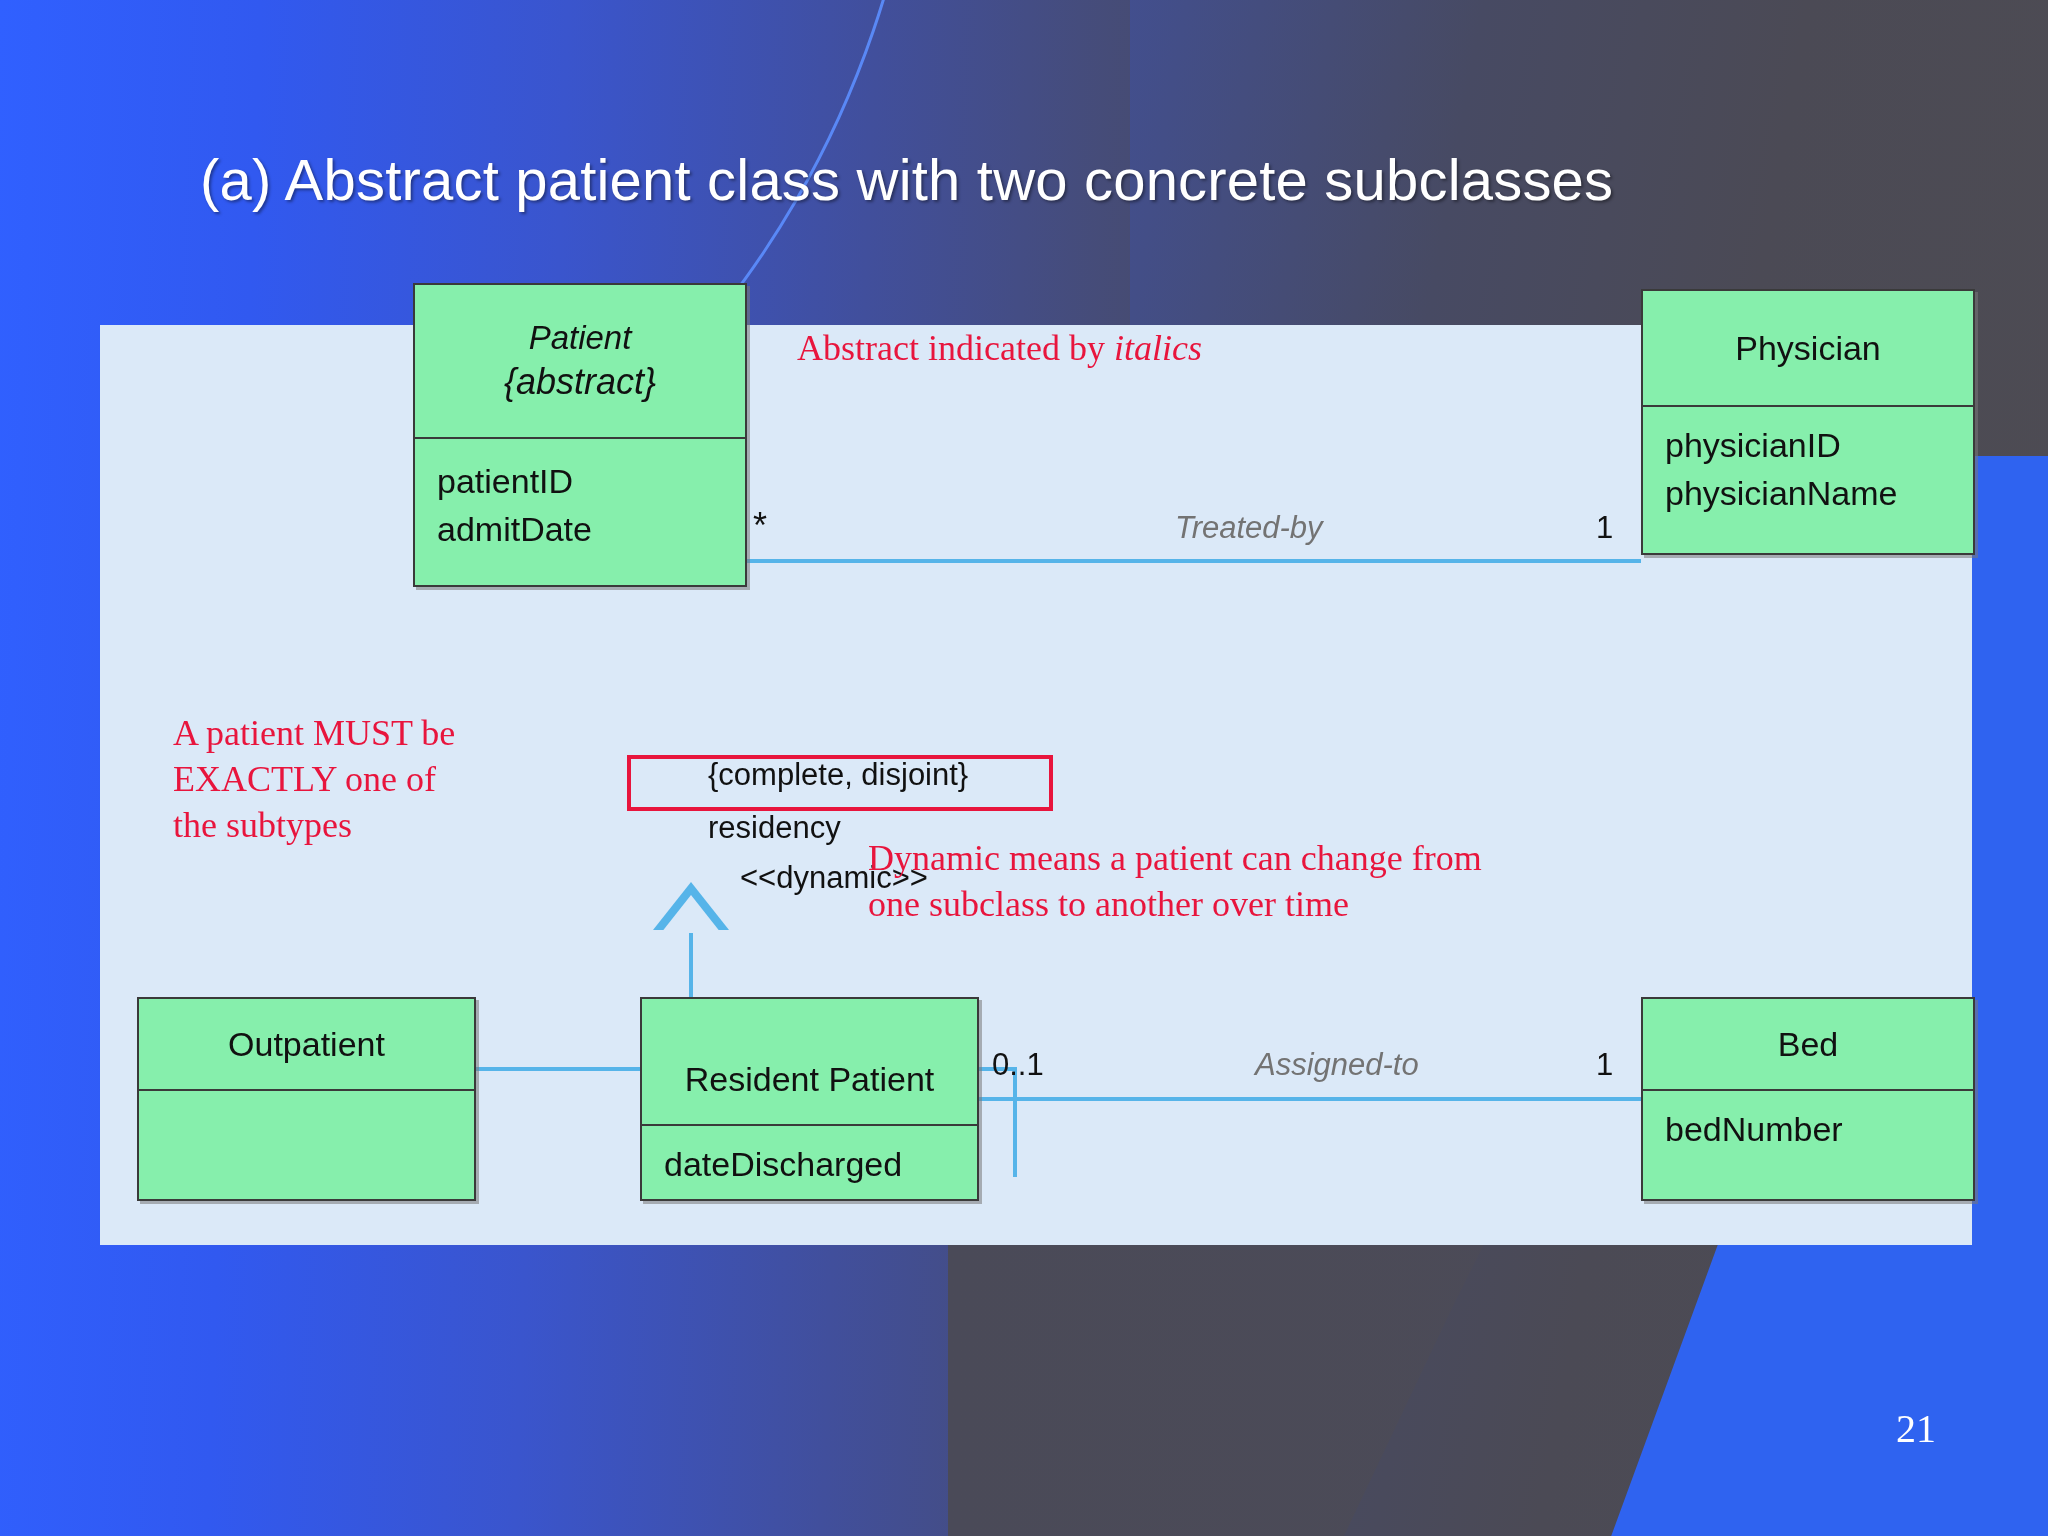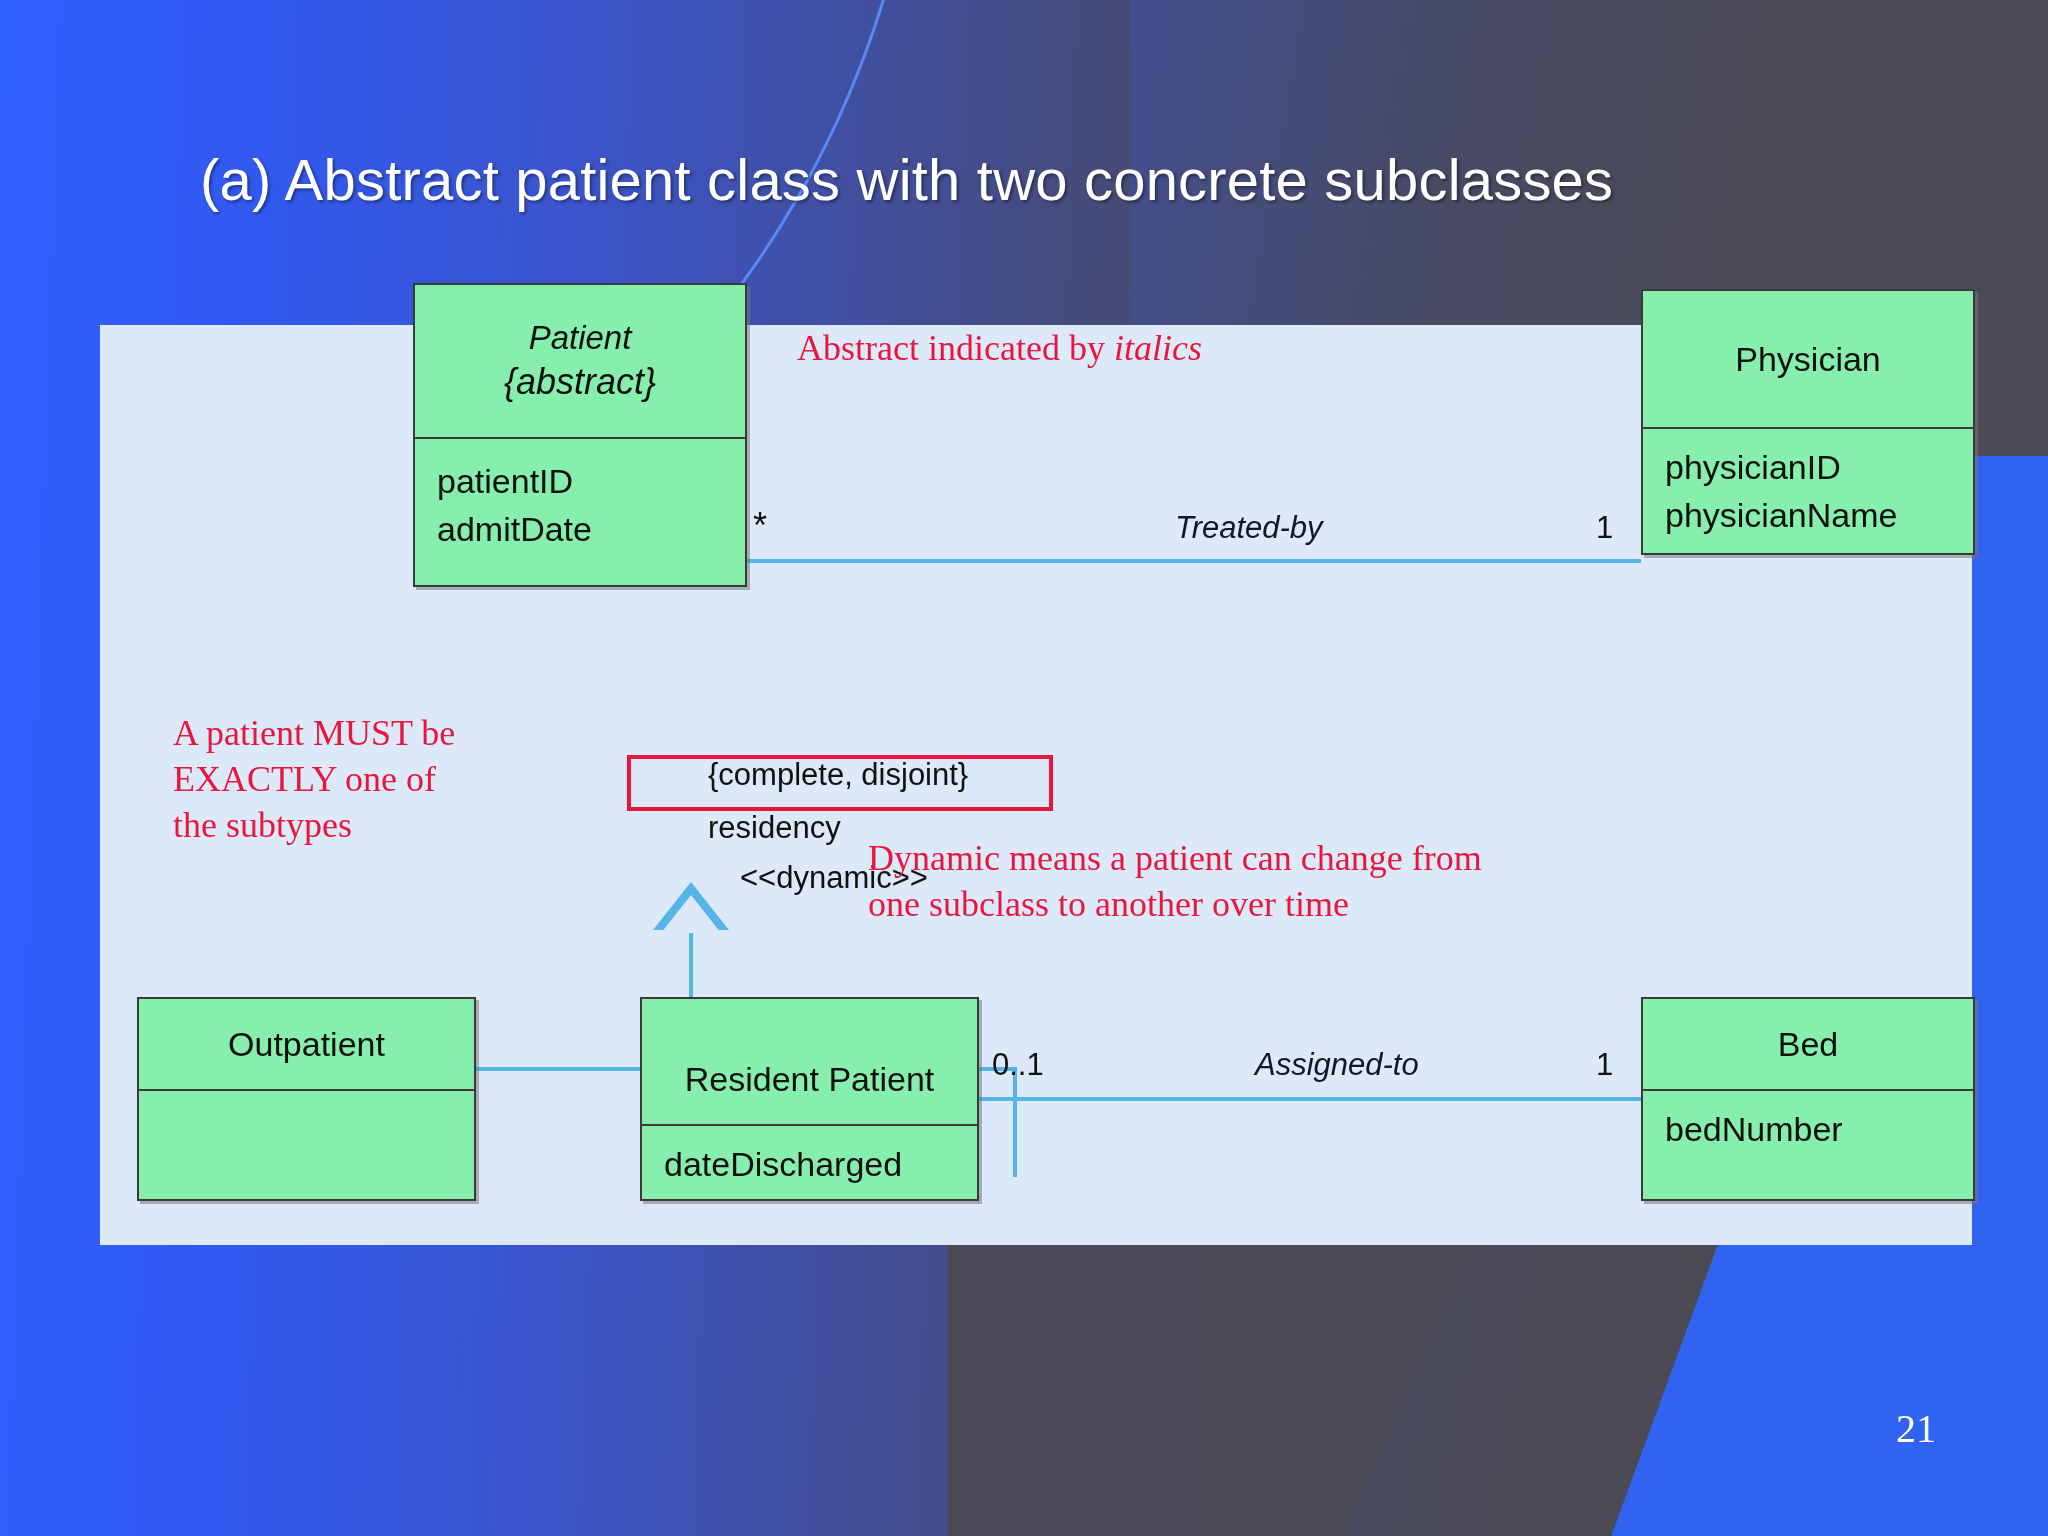--- a/index.html
+++ b/index.html
@@ -45,21 +45,21 @@
   .nm{font-size:34px;}
   .nm.ital{font-style:italic;font-size:33px;}
   .sub{font-style:italic;font-size:36px;margin-top:4px;}
   .at{font-size:34px;}
 
   
   #box-patient{left:313px;top:-42px;width:330px;height:300px;}
   #box-patient .hdr{height:152px;}
   #box-patient .attrs{padding-top:18px;}
   #box-physician{left:1541px;top:-36px;width:330px;height:262px;}
-  #box-physician .hdr{height:136px;}
+  #box-physician .hdr{height:114px;}
   #box-outpatient{left:37px;top:672px;width:335px;height:200px;}
   #box-outpatient .hdr{height:90px;}
   #box-resident{left:540px;top:672px;width:335px;height:200px;}
   #box-resident .hdr{height:90px;margin-top:35px;}
   #box-bed{left:1541px;top:672px;width:330px;height:200px;}
   #box-bed .hdr{height:90px;}
 
   
   .ln{position:absolute;background:#56b4e9;}
   .lnh{height:4px;}
@@ -74,21 +74,21 @@
   #gen-right{left:913px;top:742px;height:110px;}
 
   .tri{position:absolute;left:553px;top:557px;width:0;height:0;
     border-left:38px solid transparent;border-right:38px solid transparent;
     border-bottom:48px solid #56b4e9;}
   .tri-in{position:absolute;left:561px;top:570px;width:0;height:0;
     border-left:30px solid transparent;border-right:30px solid transparent;
     border-bottom:38px solid #dbe9f8;}
 
   
-  .alab{position:absolute;font-style:italic;font-size:31px;color:#0f172a;white-space:nowrap;}
+  .alab{position:absolute;font-style:italic;font-size:31px;color:#737373;white-space:nowrap;}
   .mult{position:absolute;font-size:31px;color:#111;white-space:nowrap;}
   #lab-treated{left:1075px;top:185px;}
   #mult-patient-star{left:653px;top:180px;font-size:36px;}
   #mult-physician-1{left:1496px;top:185px;}
   #lab-assigned{left:1155px;top:722px;}
   #mult-resident{left:892px;top:722px;}
   #mult-bed-1{left:1496px;top:722px;}
   .gset-box{position:absolute;left:527px;top:430px;width:418px;height:48px;
     border:4px solid #e8153d;background:transparent;}
   #gset-complete{position:absolute;left:608px;top:432px;font-size:31px;color:#111;white-space:nowrap;}

